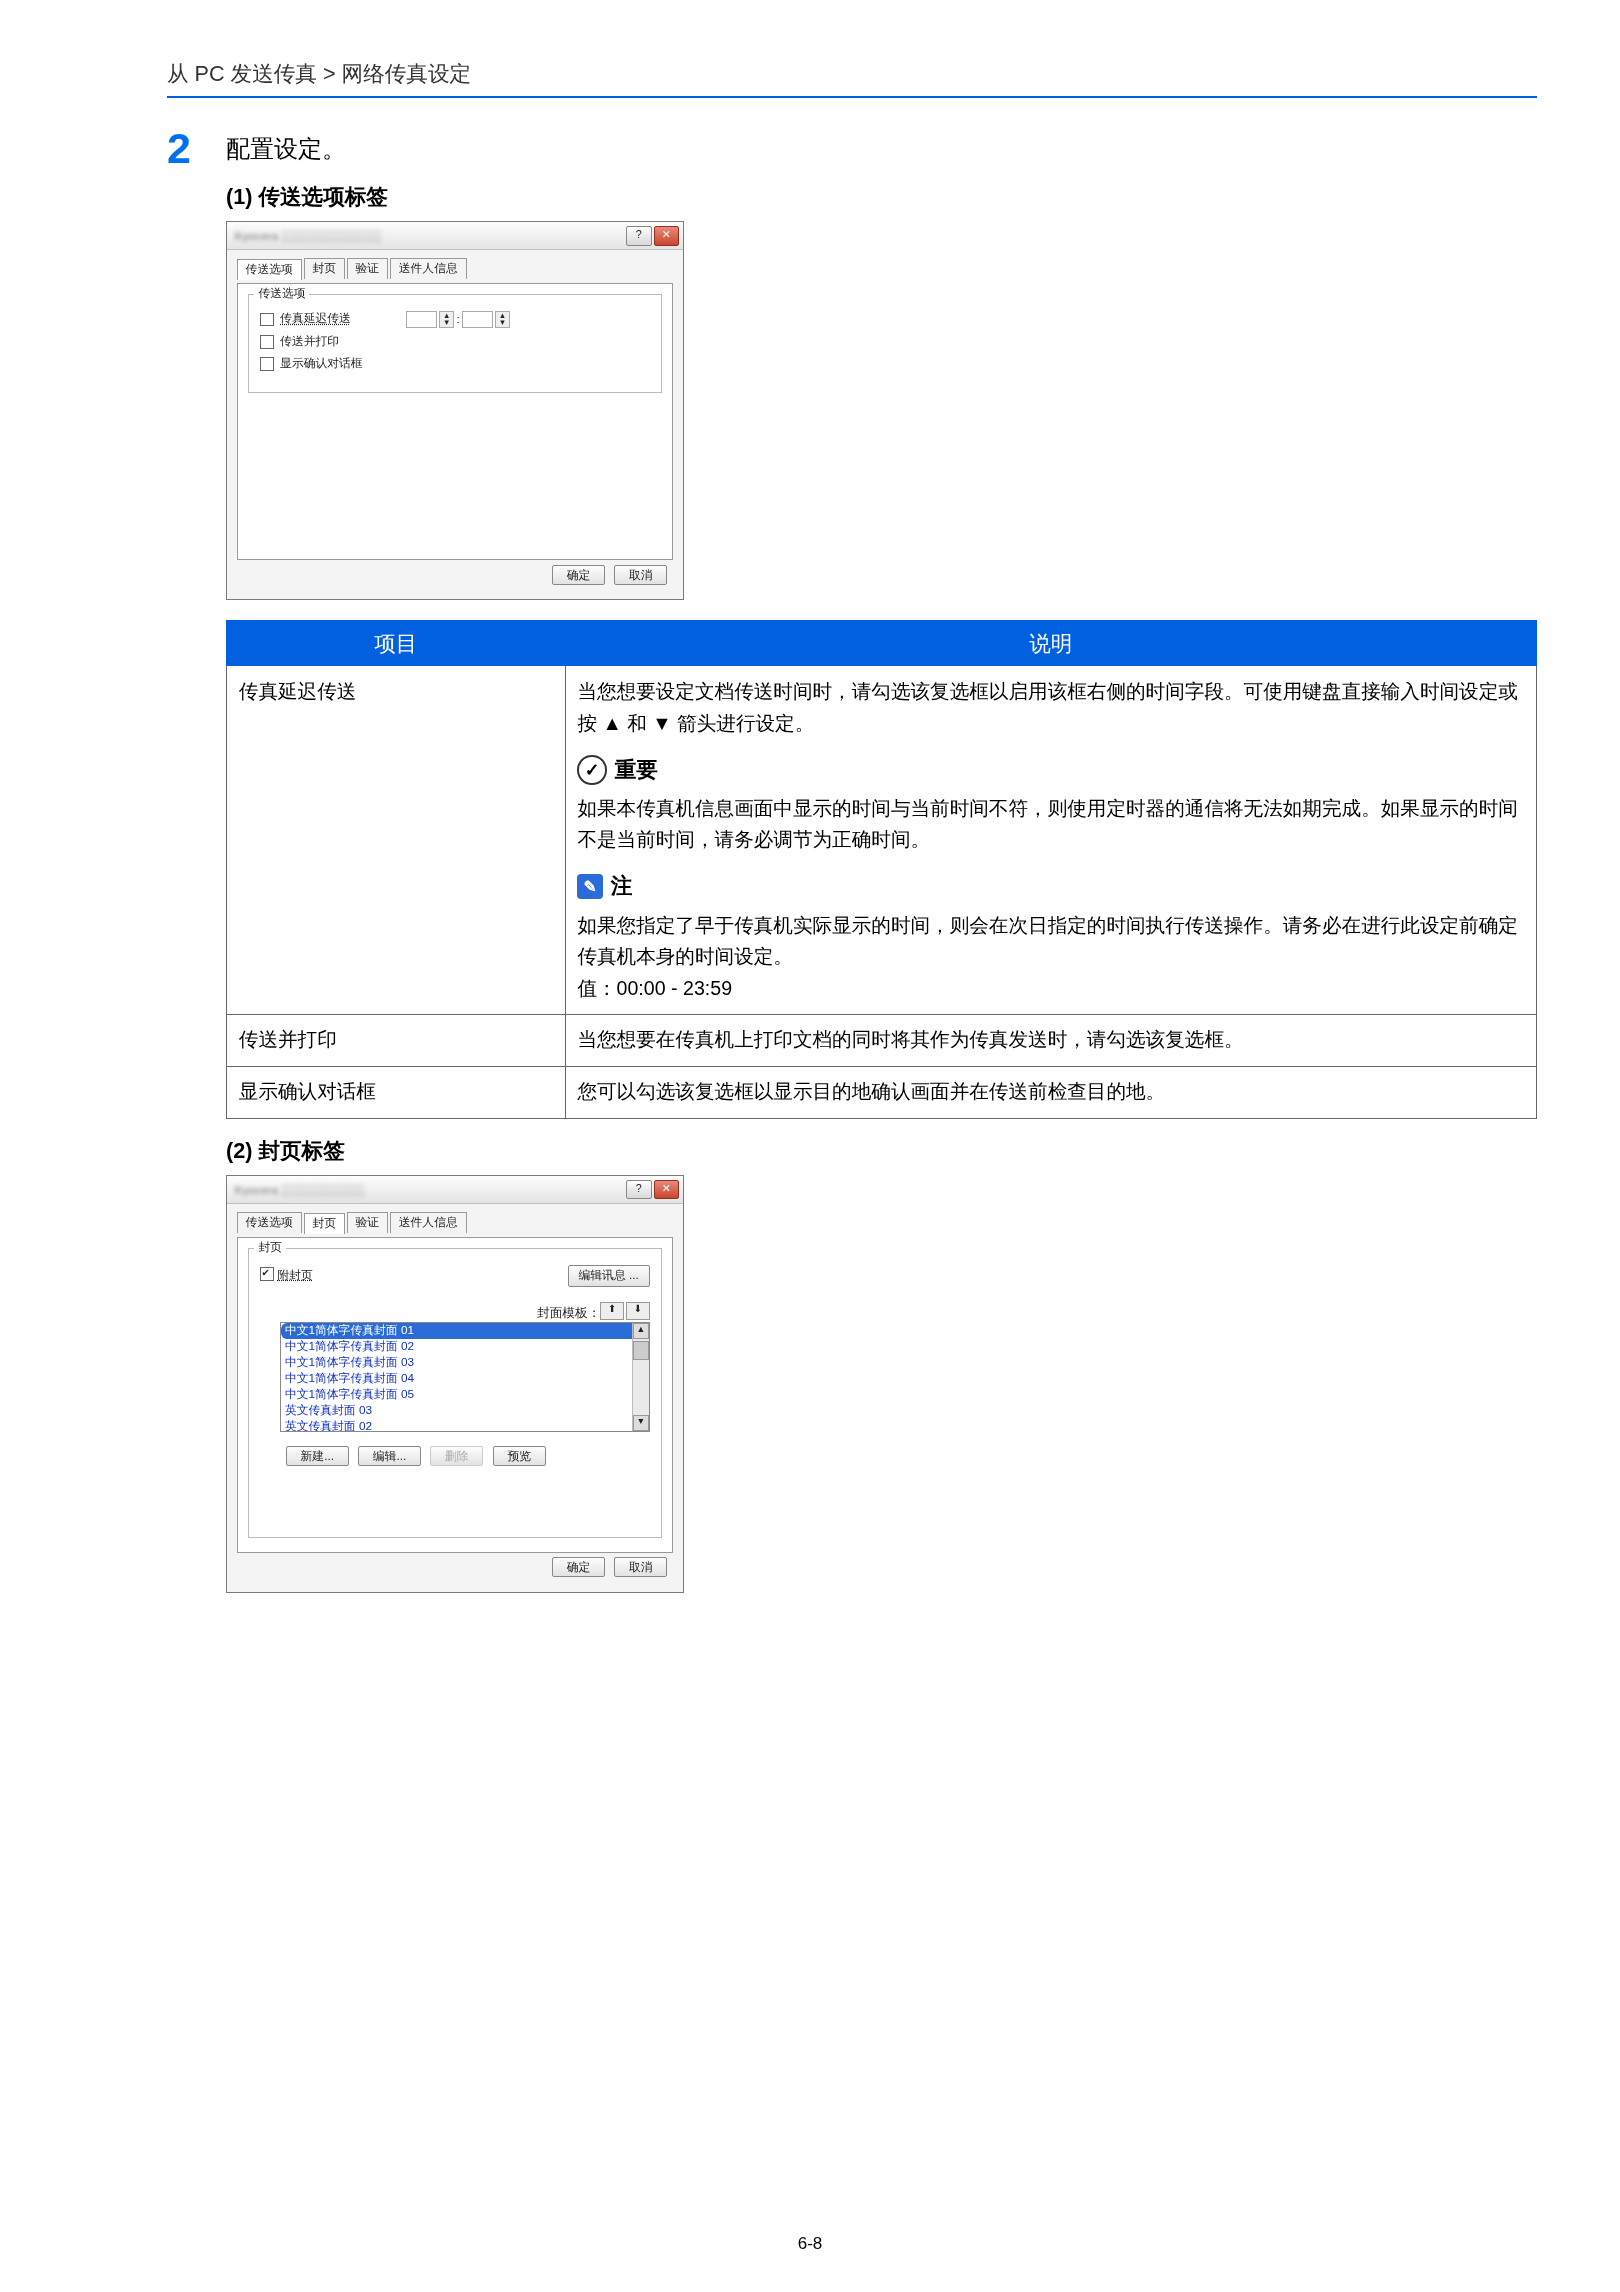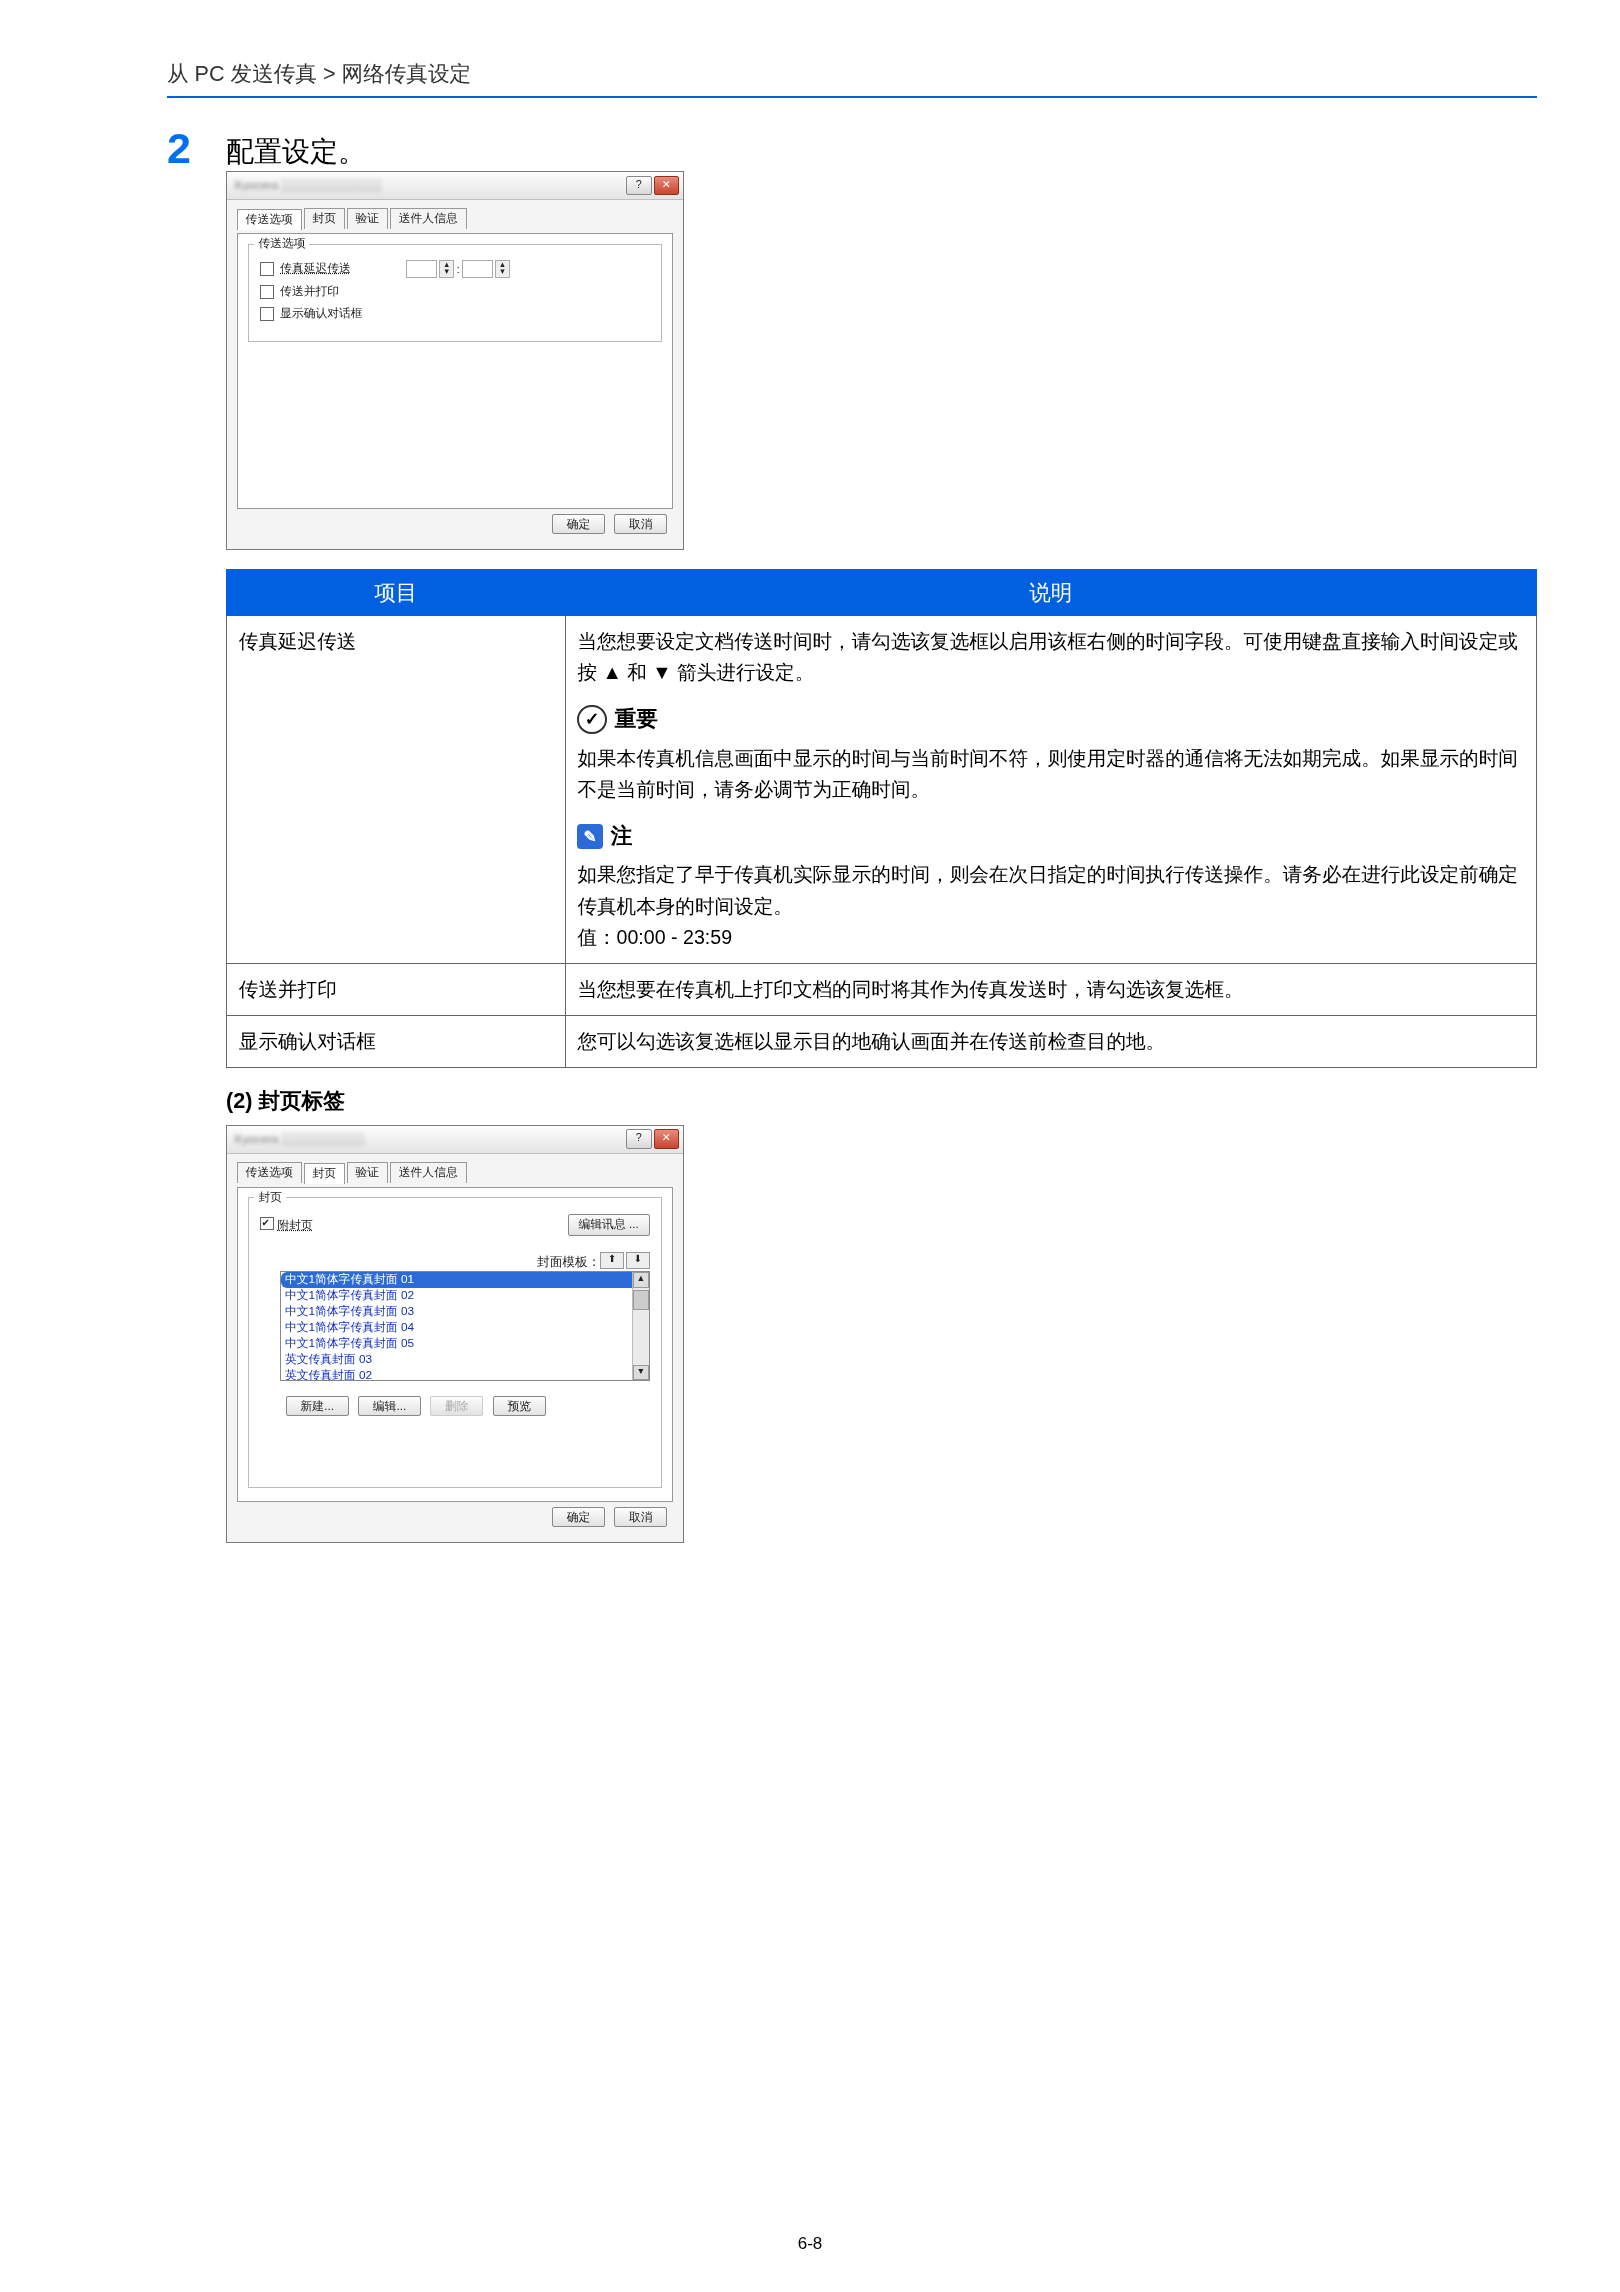--- a/index.html
+++ b/index.html
@@ -34,21 +34,21 @@
     font-size: 43px;
     font-weight: bold;
     color: #0070f0;
     width: 59px;
     line-height: 1;
   }
   .step-body {
     flex: 1;
   }
   .step-title {
-    font-size: 28px;
+    font-size: 24px;
     margin-top: 5.9px;
   }
   .sub-label {
     font-size: 21.6px;
     font-weight: bold;
     margin: 17.6px 0 9.8px 0;
   }
   
   .dialog {
     width: 456px;
@@ -189,20 +189,21 @@
 
 <div class="page">
   <div class="breadcrumb">从 PC 发送传真 &gt; 网络传真设定</div>
   <div class="topline"></div>
 
   <div class="step-row">
     <div class="step-num">2</div>
     <div class="step-body">
       <div class="step-title">配置设定。</div>
 
+      <div class="sub-label">(1) 传送选项标签</div>
 
       <div class="dialog">
         <div class="titlebar">
           <span class="titlebar-left">Kyocera ░░░░░░░░░░░░</span>
           <div class="titlebar-right">
             <div class="tbtn">?</div>
             <div class="tbtn close">✕</div>
           </div>
         </div>
         <div class="dlg-body">

